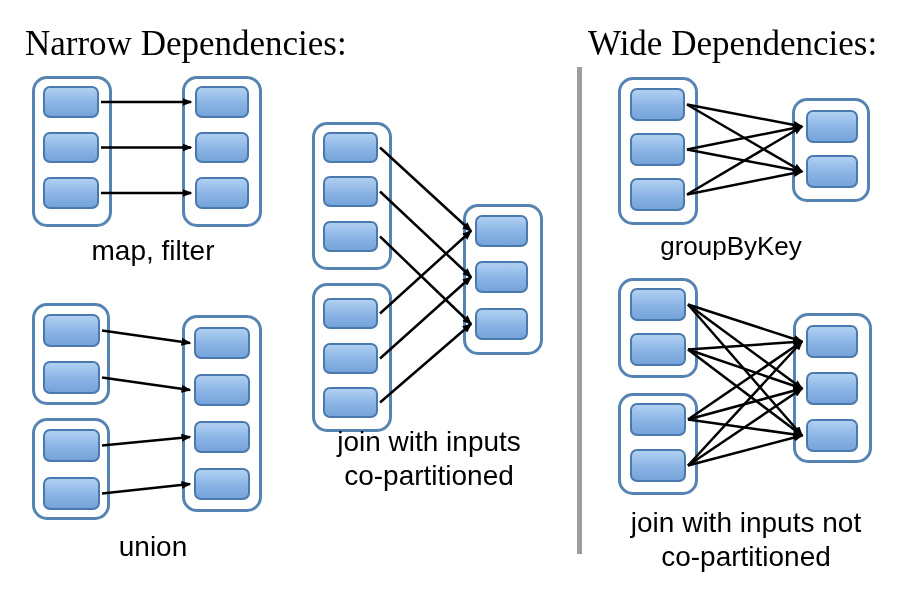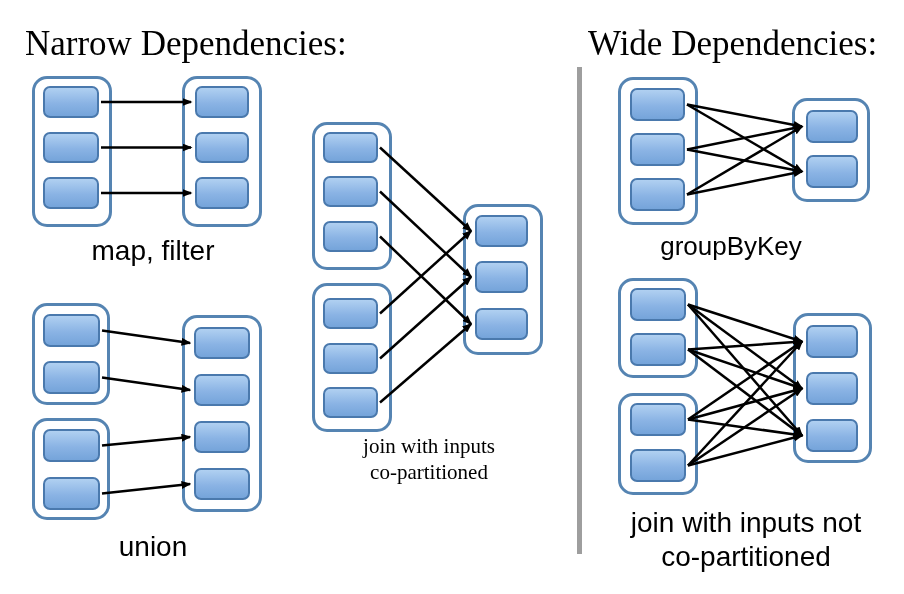--- a/index.html
+++ b/index.html
@@ -111,21 +111,21 @@
     <div class="partition-box" style="left: 323px; top: 176px; width: 55px; height: 31px;"></div>
     <div class="partition-box" style="left: 323px; top: 221px; width: 55px; height: 31px;"></div>
     <div class="partition-group" style="left: 312px; top: 283px; width: 80px; height: 149px;"></div>
     <div class="partition-box" style="left: 323px; top: 298px; width: 55px; height: 31px;"></div>
     <div class="partition-box" style="left: 323px; top: 343px; width: 55px; height: 31px;"></div>
     <div class="partition-box" style="left: 323px; top: 387px; width: 55px; height: 31px;"></div>
     <div class="partition-group" style="left: 463px; top: 204px; width: 80px; height: 151px;"></div>
     <div class="partition-box" style="left: 475px; top: 215px; width: 53px; height: 32px;"></div>
     <div class="partition-box" style="left: 475px; top: 261px; width: 53px; height: 32px;"></div>
     <div class="partition-box" style="left: 475px; top: 308px; width: 53px; height: 32px;"></div>
-    <div class="diagram-label" style="left: 259px; top: 434px; width: 340px; font-size: 21px; font-family: Liberation Serif, serif;">
+    <div class="diagram-label" style="left: 259px; top: 425px; width: 340px; font-size: 28px;">
       <div>join with inputs</div>
       <div>co-partitioned</div>
     </div>
     <div class="partition-group" style="left: 618px; top: 77px; width: 80px; height: 148px;"></div>
     <div class="partition-box" style="left: 630px; top: 88px; width: 55px; height: 33px;"></div>
     <div class="partition-box" style="left: 630px; top: 133px; width: 55px; height: 33px;"></div>
     <div class="partition-box" style="left: 630px; top: 178px; width: 55px; height: 33px;"></div>
     <div class="partition-group" style="left: 792px; top: 98px; width: 78px; height: 104px;"></div>
     <div class="partition-box" style="left: 806px; top: 110px; width: 52px; height: 33px;"></div>
     <div class="partition-box" style="left: 806px; top: 155px; width: 52px; height: 33px;"></div>

